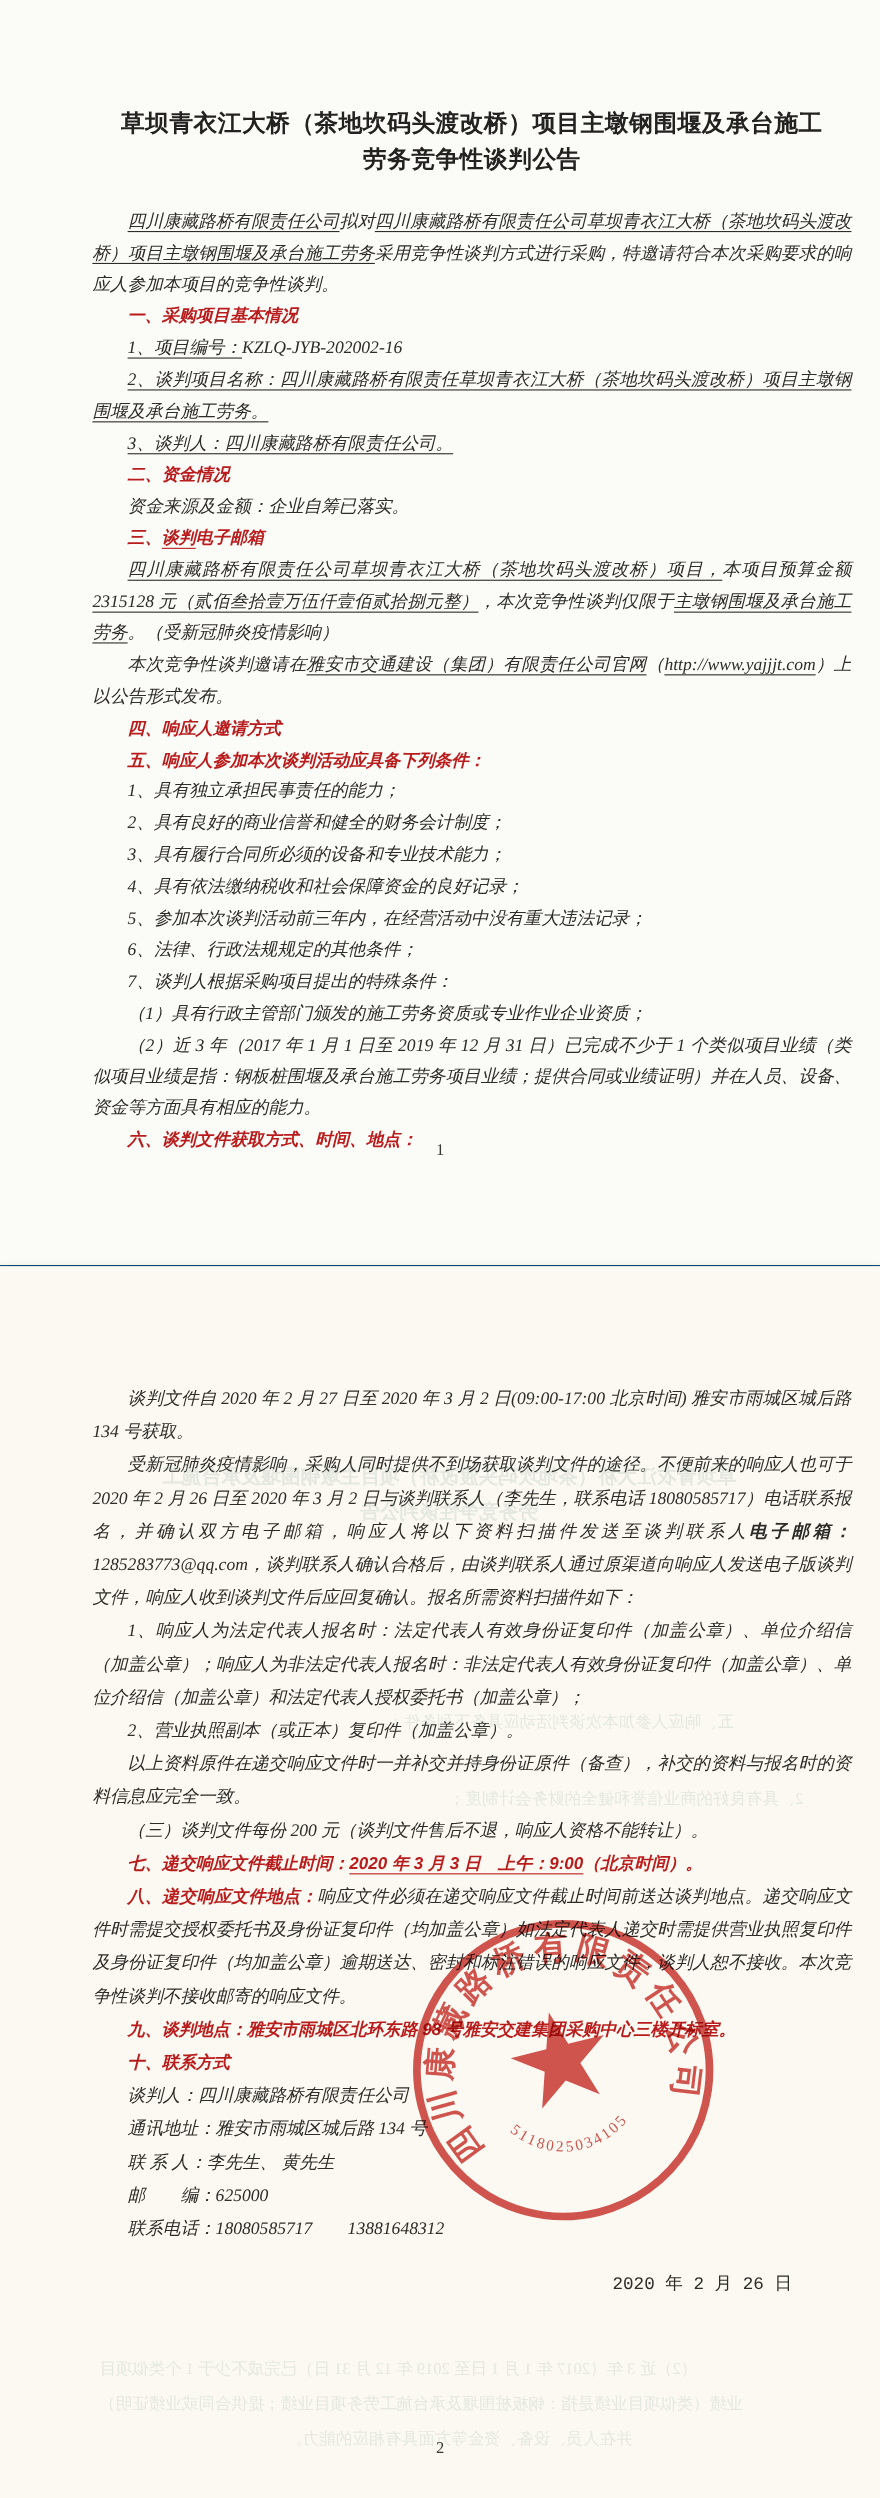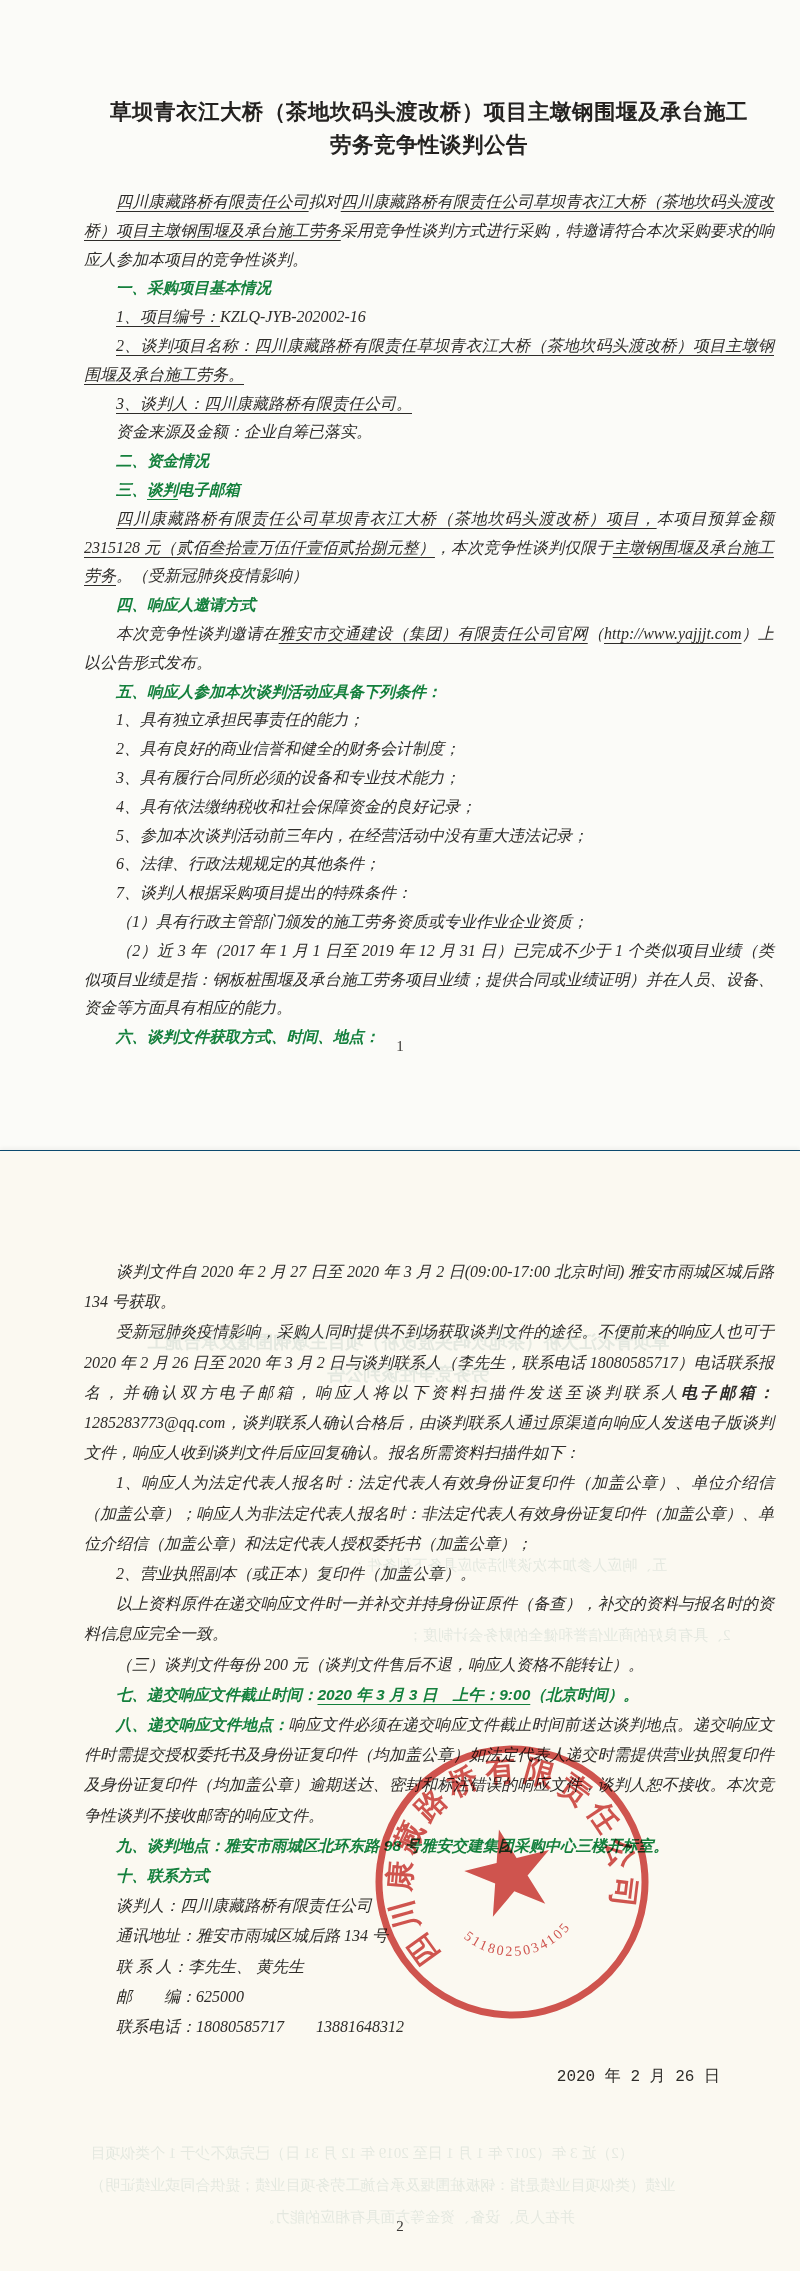--- a/index.html
+++ b/index.html
@@ -12,21 +12,21 @@
   .page1{top:0;height:1150px;background:#fbfbf8;}
   .page2{top:1150px;height:1121px;background:#fbf9f1;border-top:1px solid #0c4a6e;box-shadow:0 -2px 4px rgba(0,0,0,.05);}
   .content{padding:0 26px 0 84px;}
   .p1c{padding-top:96px;}
   .p2c{padding-top:106px;}
   .doc-title{text-align:center;font-size:21.5px;font-weight:bold;line-height:33px;letter-spacing:.5px;color:#242220;}
   .b1{font-size:16px;line-height:28.8px;text-align:justify;}
   .b2{font-size:16px;line-height:30.2px;text-align:justify;}
   p{margin:0;}
   .ind{text-indent:32px;font-style:italic;}
-  .h{font-weight:bold;font-family:"Liberation Sans","DejaVu Sans",sans-serif;font-size:15.5px;color:#15803d;}
+  .h{font-weight:bold;font-family:"Liberation Sans","DejaVu Sans",sans-serif;font-size:15.5px;color:#b91c1c;}
   .u{text-decoration:underline;text-underline-offset:4px;text-decoration-thickness:1px;}
   .b{font-weight:bold;}
   .mt{margin-top:26px;}
   .pagenum{position:absolute;left:0;right:0;text-align:center;font-size:15px;color:#3a3835;}
   .pn1{top:1038px;}
   .pn2{top:2218px;}
   .date-line{text-align:right;padding-right:54px;margin-top:20px;font-family:Liberation Mono, monospace;}
   
   .scan-streak{position:absolute;top:58px;left:46px;right:0;height:7px;
     background:linear-gradient(90deg,rgba(60,60,60,.10),rgba(60,60,60,.03) 60%,rgba(60,60,60,0));}
@@ -60,28 +60,28 @@
         <div>劳务竞争性谈判公告</div>
       </div>
 
       <p class="ind mt"><span class="u">四川康藏路桥有限责任公司</span><span>拟对</span><span class="u">四川康藏路桥有限责任公司草坝青衣江大桥（茶地坎码头渡改桥）项目主墩钢围堰及承台施工劳务</span><span>采用竞争性谈判方式进行采购，特邀请符合本次采购要求的响应人参加本项目的竞争性谈判。</span></p>
 
       <p class="ind h">一、采购项目基本情况</p>
       <p class="ind"><span class="u">1、项目编号：</span><span>KZLQ-JYB-202002-16</span></p>
       <p class="ind"><span class="u">2、谈判项目名称：四川康藏路桥有限责任草坝青衣江大桥（茶地坎码头渡改桥）项目主墩钢围堰及承台施工劳务。</span></p>
       <p class="ind"><span class="u">3、谈判人：四川康藏路桥有限责任公司。</span></p>
 
+      <p class="ind h">二、资金情况</p>
       <p class="ind">资金来源及金额：企业自筹已落实。</p>
-      <p class="ind h">二、资金情况</p>
 
       <p class="ind h"><span>三、</span><span class="u">谈判</span><span>电子邮箱</span></p>
       <p class="ind"><span class="u">四川康藏路桥有限责任公司草坝青衣江大桥（茶地坎码头渡改桥）项目，</span><span>本项目预算金额 </span><span class="u">2315128 元（贰佰叁拾壹万伍仟壹佰贰拾捌元整）</span><span>，本次竞争性谈判仅限于</span><span class="u">主墩钢围堰及承台施工劳务</span><span>。（受新冠肺炎疫情影响）</span></p>
 
+      <p class="ind"><span>本次竞争性谈判邀请在</span><span class="u">雅安市交通建设（集团）有限责任公司官网</span><span>（</span><span class="u">http://www.yajjjt.com</span><span>）上以公告形式发布。</span></p>
       <p class="ind h">四、响应人邀请方式</p>
-      <p class="ind"><span>本次竞争性谈判邀请在</span><span class="u">雅安市交通建设（集团）有限责任公司官网</span><span>（</span><span class="u">http://www.yajjjt.com</span><span>）上以公告形式发布。</span></p>
 
       <p class="ind h">五、响应人参加本次谈判活动应具备下列条件：</p>
       <p class="ind">1、具有独立承担民事责任的能力；</p>
       <p class="ind">2、具有良好的商业信誉和健全的财务会计制度；</p>
       <p class="ind">3、具有履行合同所必须的设备和专业技术能力；</p>
       <p class="ind">4、具有依法缴纳税收和社会保障资金的良好记录；</p>
       <p class="ind">5、参加本次谈判活动前三年内，在经营活动中没有重大违法记录；</p>
       <p class="ind">6、法律、行政法规规定的其他条件；</p>
       <p class="ind">7、谈判人根据采购项目提出的特殊条件：</p>
       <p class="ind">（1）具有行政主管部门颁发的施工劳务资质或专业作业企业资质；</p>

